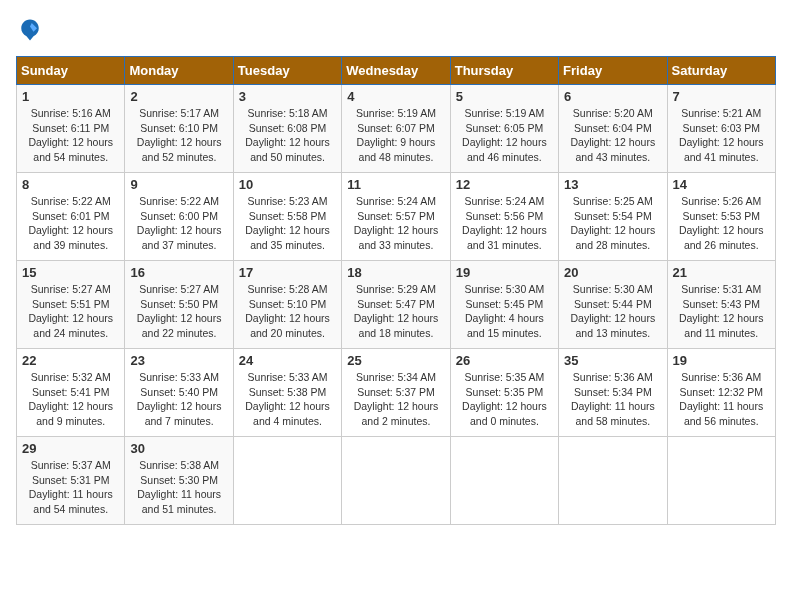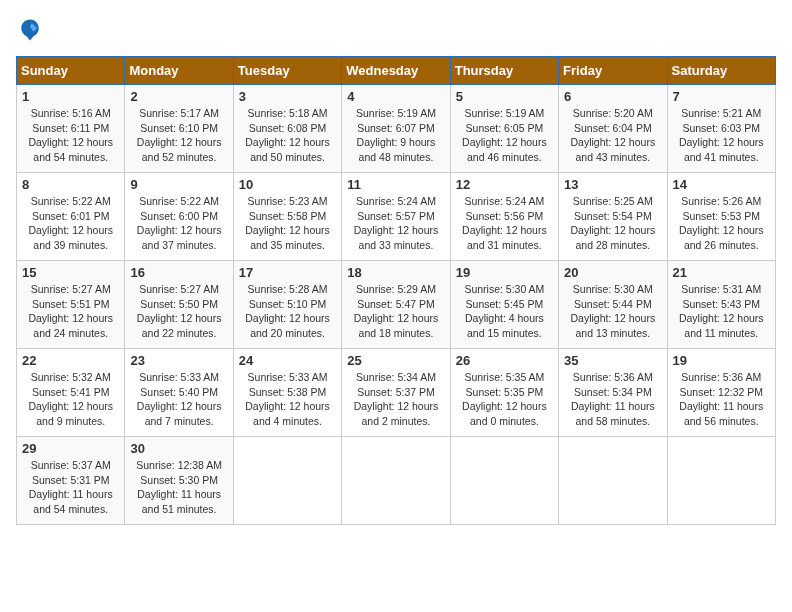--- a/index.html
+++ b/index.html
@@ -368,21 +368,21 @@
           <span class="day-num">29</span>
           <div class="day-info">
             <span>Sunrise: 5:37 AM</span><br>
             <span>Sunset: 5:31 PM</span><br>
             <span>Daylight: 11 hours and 54 minutes.</span>
           </div>
         </td>
         <td>
           <span class="day-num">30</span>
           <div class="day-info">
-            <span>Sunrise: 12:38 AM</span><br>
+            <span>Sunrise: 5:38 AM</span><br>
             <span>Sunset: 5:30 PM</span><br>
             <span>Daylight: 11 hours and 51 minutes.</span>
           </div>
         </td>
         <td class="empty"></td>
         <td class="empty"></td>
         <td class="empty"></td>
         <td class="empty"></td>
         <td class="empty"></td>
       </tr>

